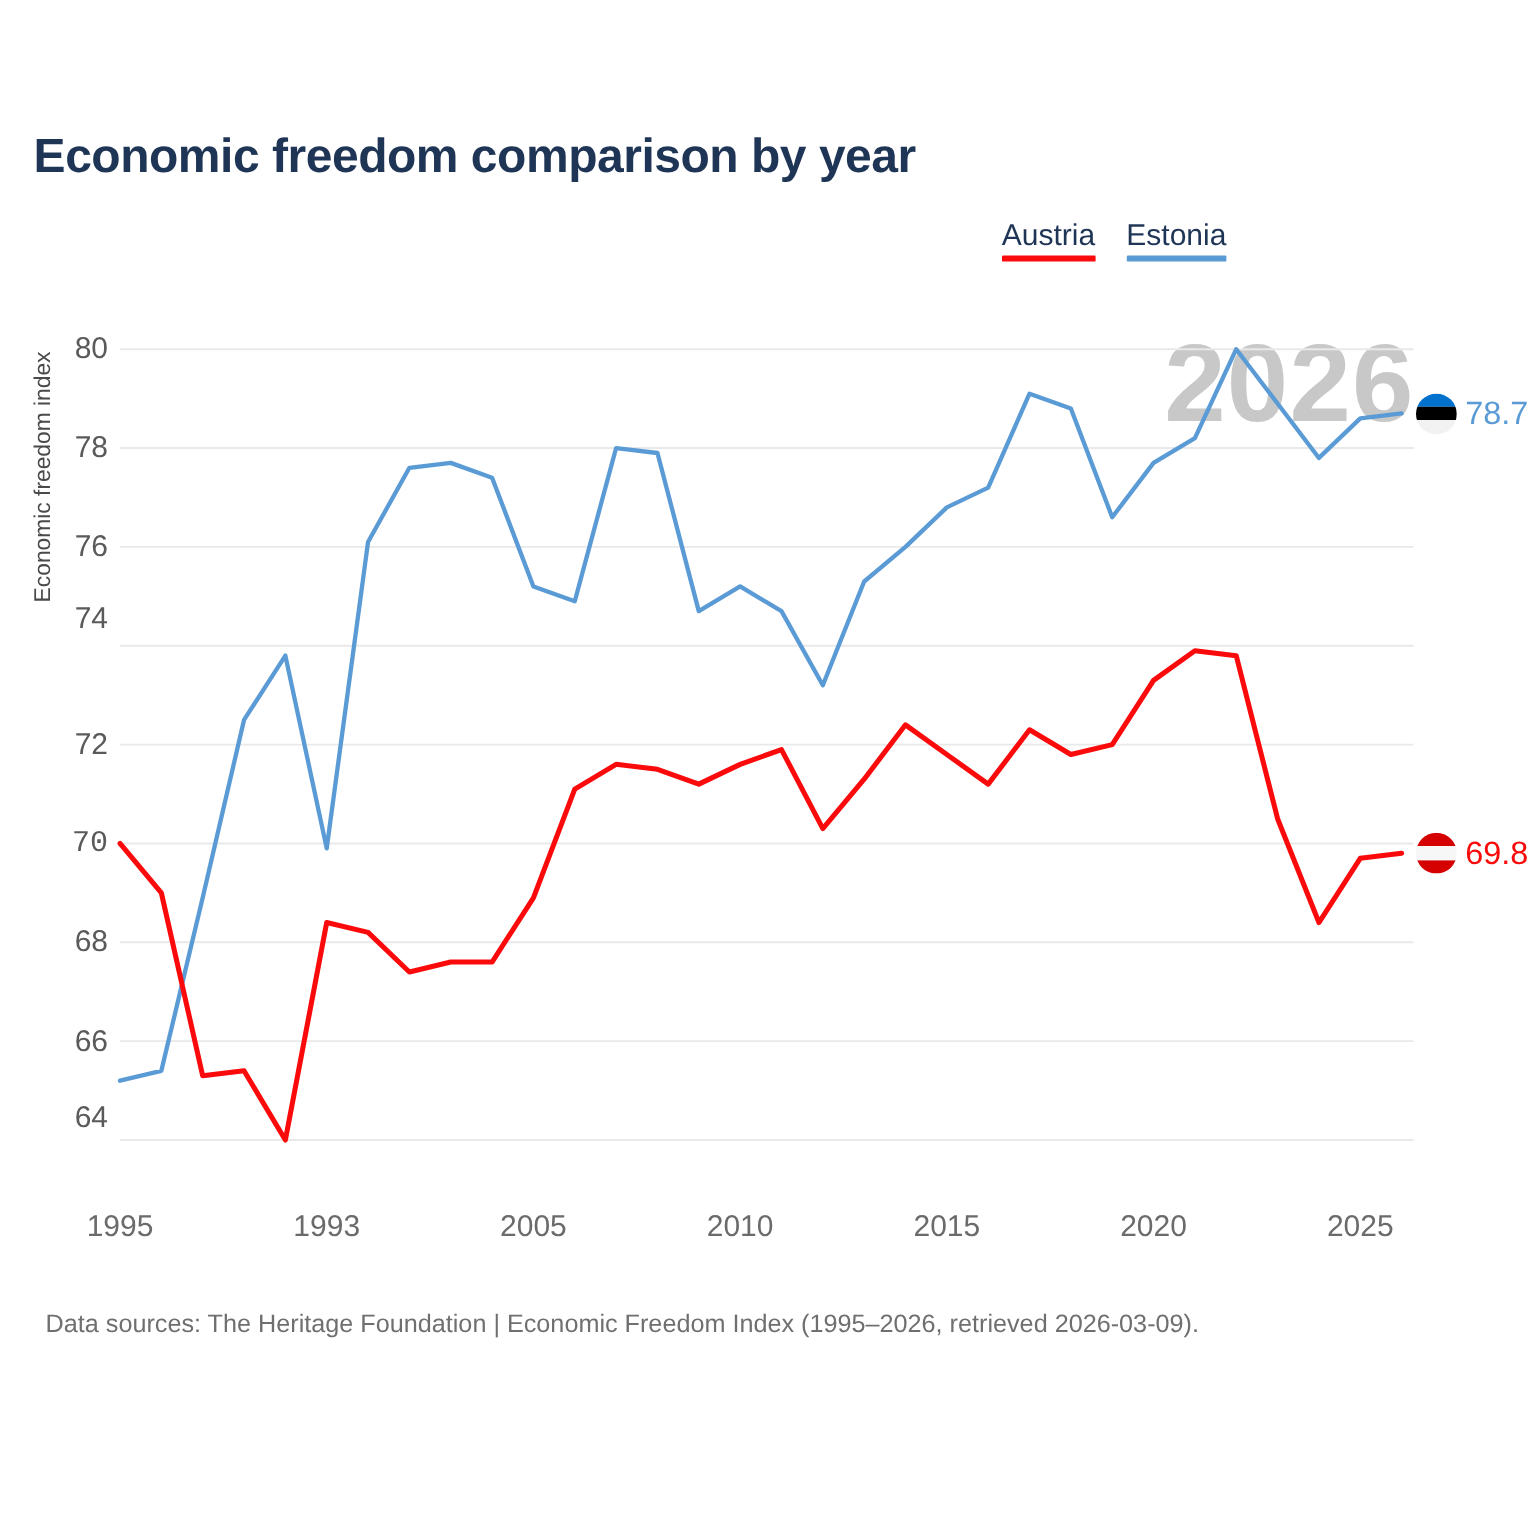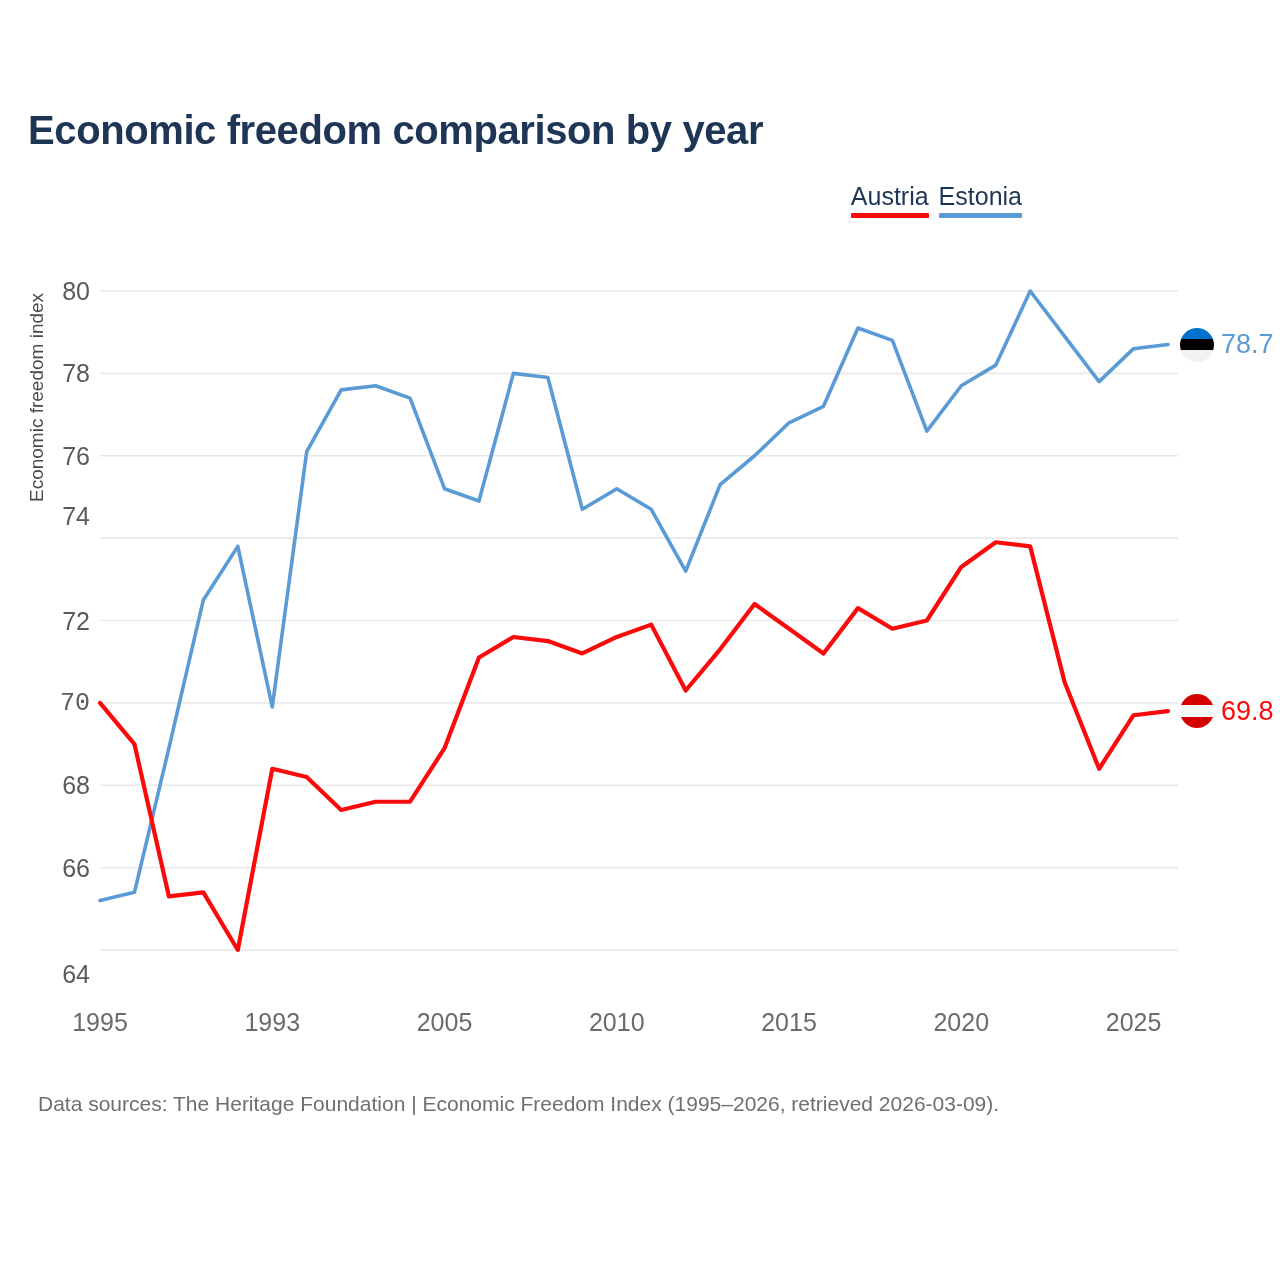--- a/index.html
+++ b/index.html
@@ -28,21 +28,21 @@
     font-weight: bold;
     letter-spacing: -0.4px;
     color: #1f3556;
     white-space: nowrap;
   }
   .legend {
     position: absolute;
     right: 26px;
     top: 183px;
     display: flex;
-    gap: 10px;
+    gap: 26px;
     align-items: flex-start;
   }
   .legend-item {
     display: flex;
     flex-direction: column;
     align-items: stretch;
   }
   .legend-label {
     font-size: 25px;
     color: #1f3556;
@@ -145,41 +145,42 @@
       <span class="legend-rule" style="background:#fa0a0a"></span>
     </div>
     <div class="legend-item">
       <span class="legend-label">Estonia</span>
       <span class="legend-rule" style="background:#5b9bd5"></span>
     </div>
   </div>
 
   <div class="plot-wrap">
     <div class="ytick-layer" id="ytick-layer">
-        <div class="ytick" style="top: 974px; text-align: right;">64</div>
+        <div class="ytick" style="top: 932px; text-align: right;">64</div>
         <div class="ytick" style="top: 867.625px;">66</div>
         <div class="ytick" style="top: 785.25px;">68</div>
         <div class="ytick" style="top: 702.875px; font-family: Liberation Mono, monospace;">70</div>
         <div class="ytick" style="top: 620.5px;">72</div>
         <div class="ytick" style="top: 516px;">74</div>
         <div class="ytick" style="top: 455.75px;">76</div>
         <div class="ytick" style="top: 373.375px;">78</div>
         <div class="ytick" style="top: 291px;">80</div>
       </div>
     <div class="y-axis-title">Economic freedom index</div>
     <div id="xtick-layer">
         <div class="xtick" style="left: 100px; top: 1008px;">1995</div>
         <div class="xtick" style="left: 272.258px; top: 1008px;">1993</div>
         <div class="xtick" style="left: 444.516px; top: 1008px;">2005</div>
         <div class="xtick" style="left: 616.774px; top: 1008px;">2010</div>
         <div class="xtick" style="left: 789.032px; top: 1008px;">2015</div>
         <div class="xtick" style="left: 961.29px; top: 1008px;">2020</div>
         <div class="xtick" style="left: 1133.55px; top: 1008px;">2025</div>
       </div>
 
+    <div class="watermark" id="watermark" style="left: 970.194px; top: 268px;">2026</div>
 
     <svg class="plot" id="plot-svg" width="1280" height="1280">
         <line x1="100" x2="1178" y1="950" y2="950" stroke="#e9e9e9" stroke-width="1.6"></line>
         <line x1="100" x2="1178" y1="867.625" y2="867.625" stroke="#e9e9e9" stroke-width="1.6"></line>
         <line x1="100" x2="1178" y1="785.25" y2="785.25" stroke="#e9e9e9" stroke-width="1.6"></line>
         <line x1="100" x2="1178" y1="702.875" y2="702.875" stroke="#e9e9e9" stroke-width="1.6"></line>
         <line x1="100" x2="1178" y1="620.5" y2="620.5" stroke="#e9e9e9" stroke-width="1.6"></line>
         <line x1="100" x2="1178" y1="538.125" y2="538.125" stroke="#e9e9e9" stroke-width="1.6"></line>
         <line x1="100" x2="1178" y1="455.75" y2="455.75" stroke="#e9e9e9" stroke-width="1.6"></line>
         <line x1="100" x2="1178" y1="373.375" y2="373.375" stroke="#e9e9e9" stroke-width="1.6"></line>

